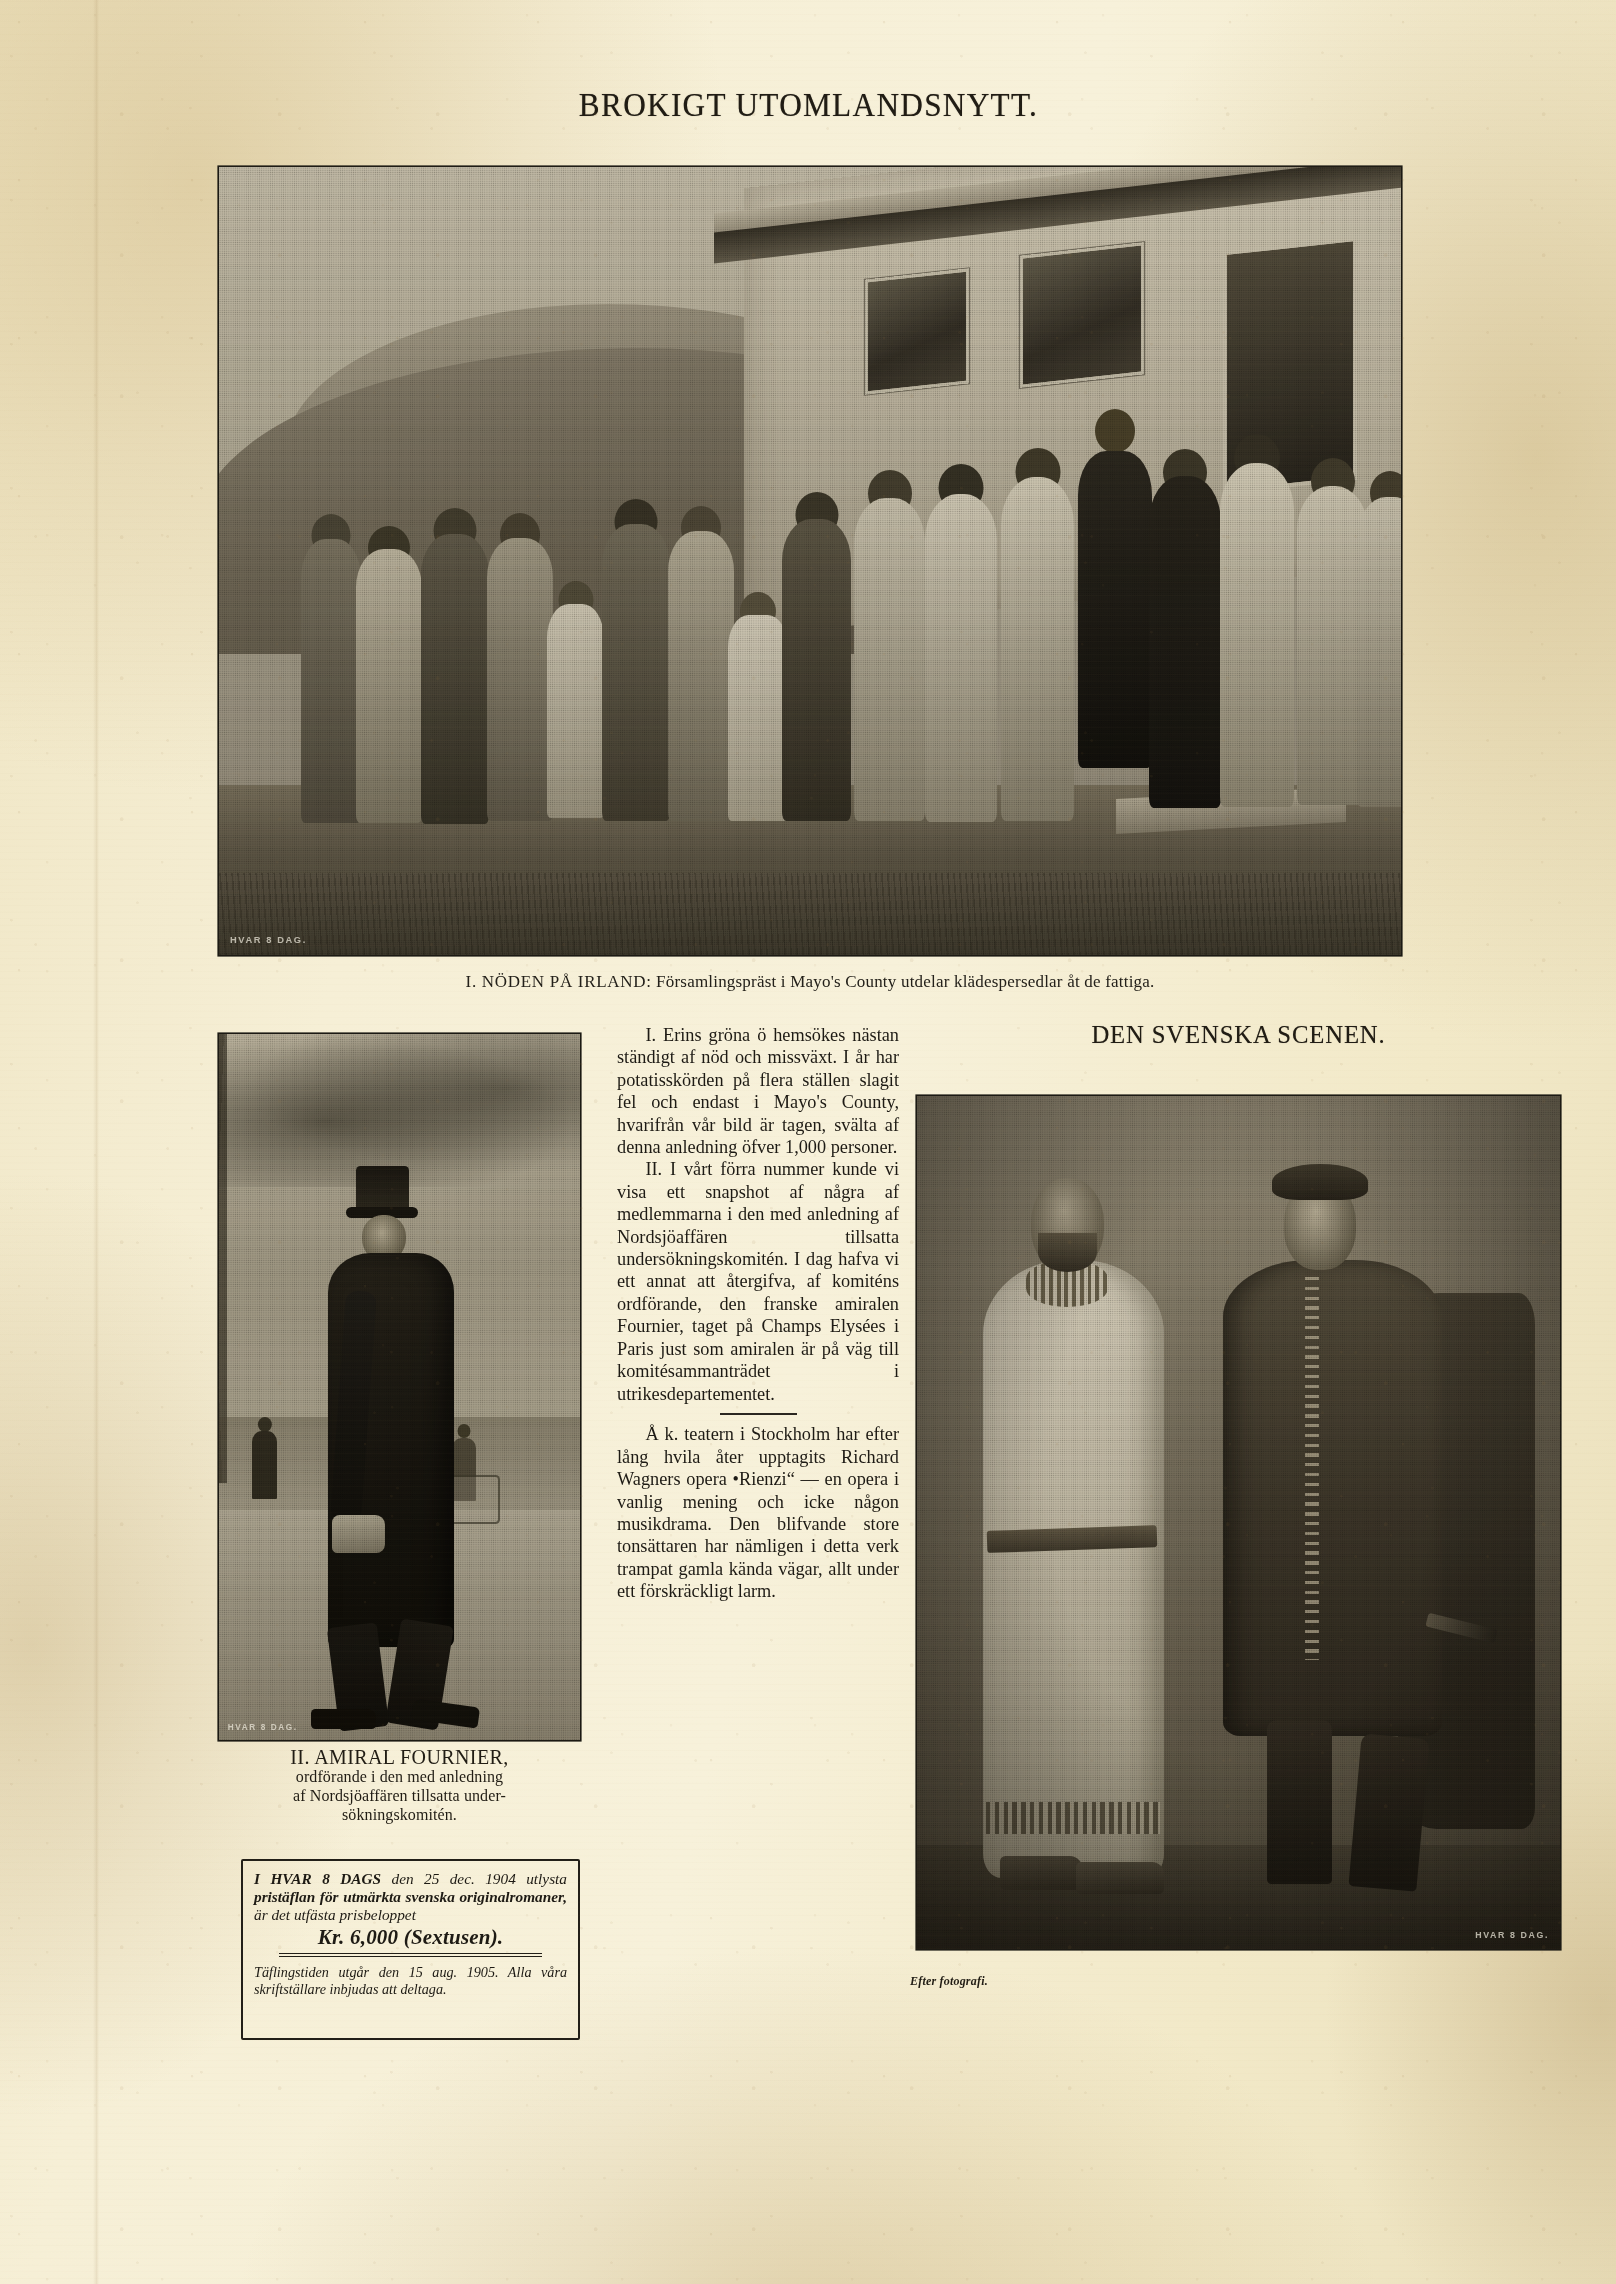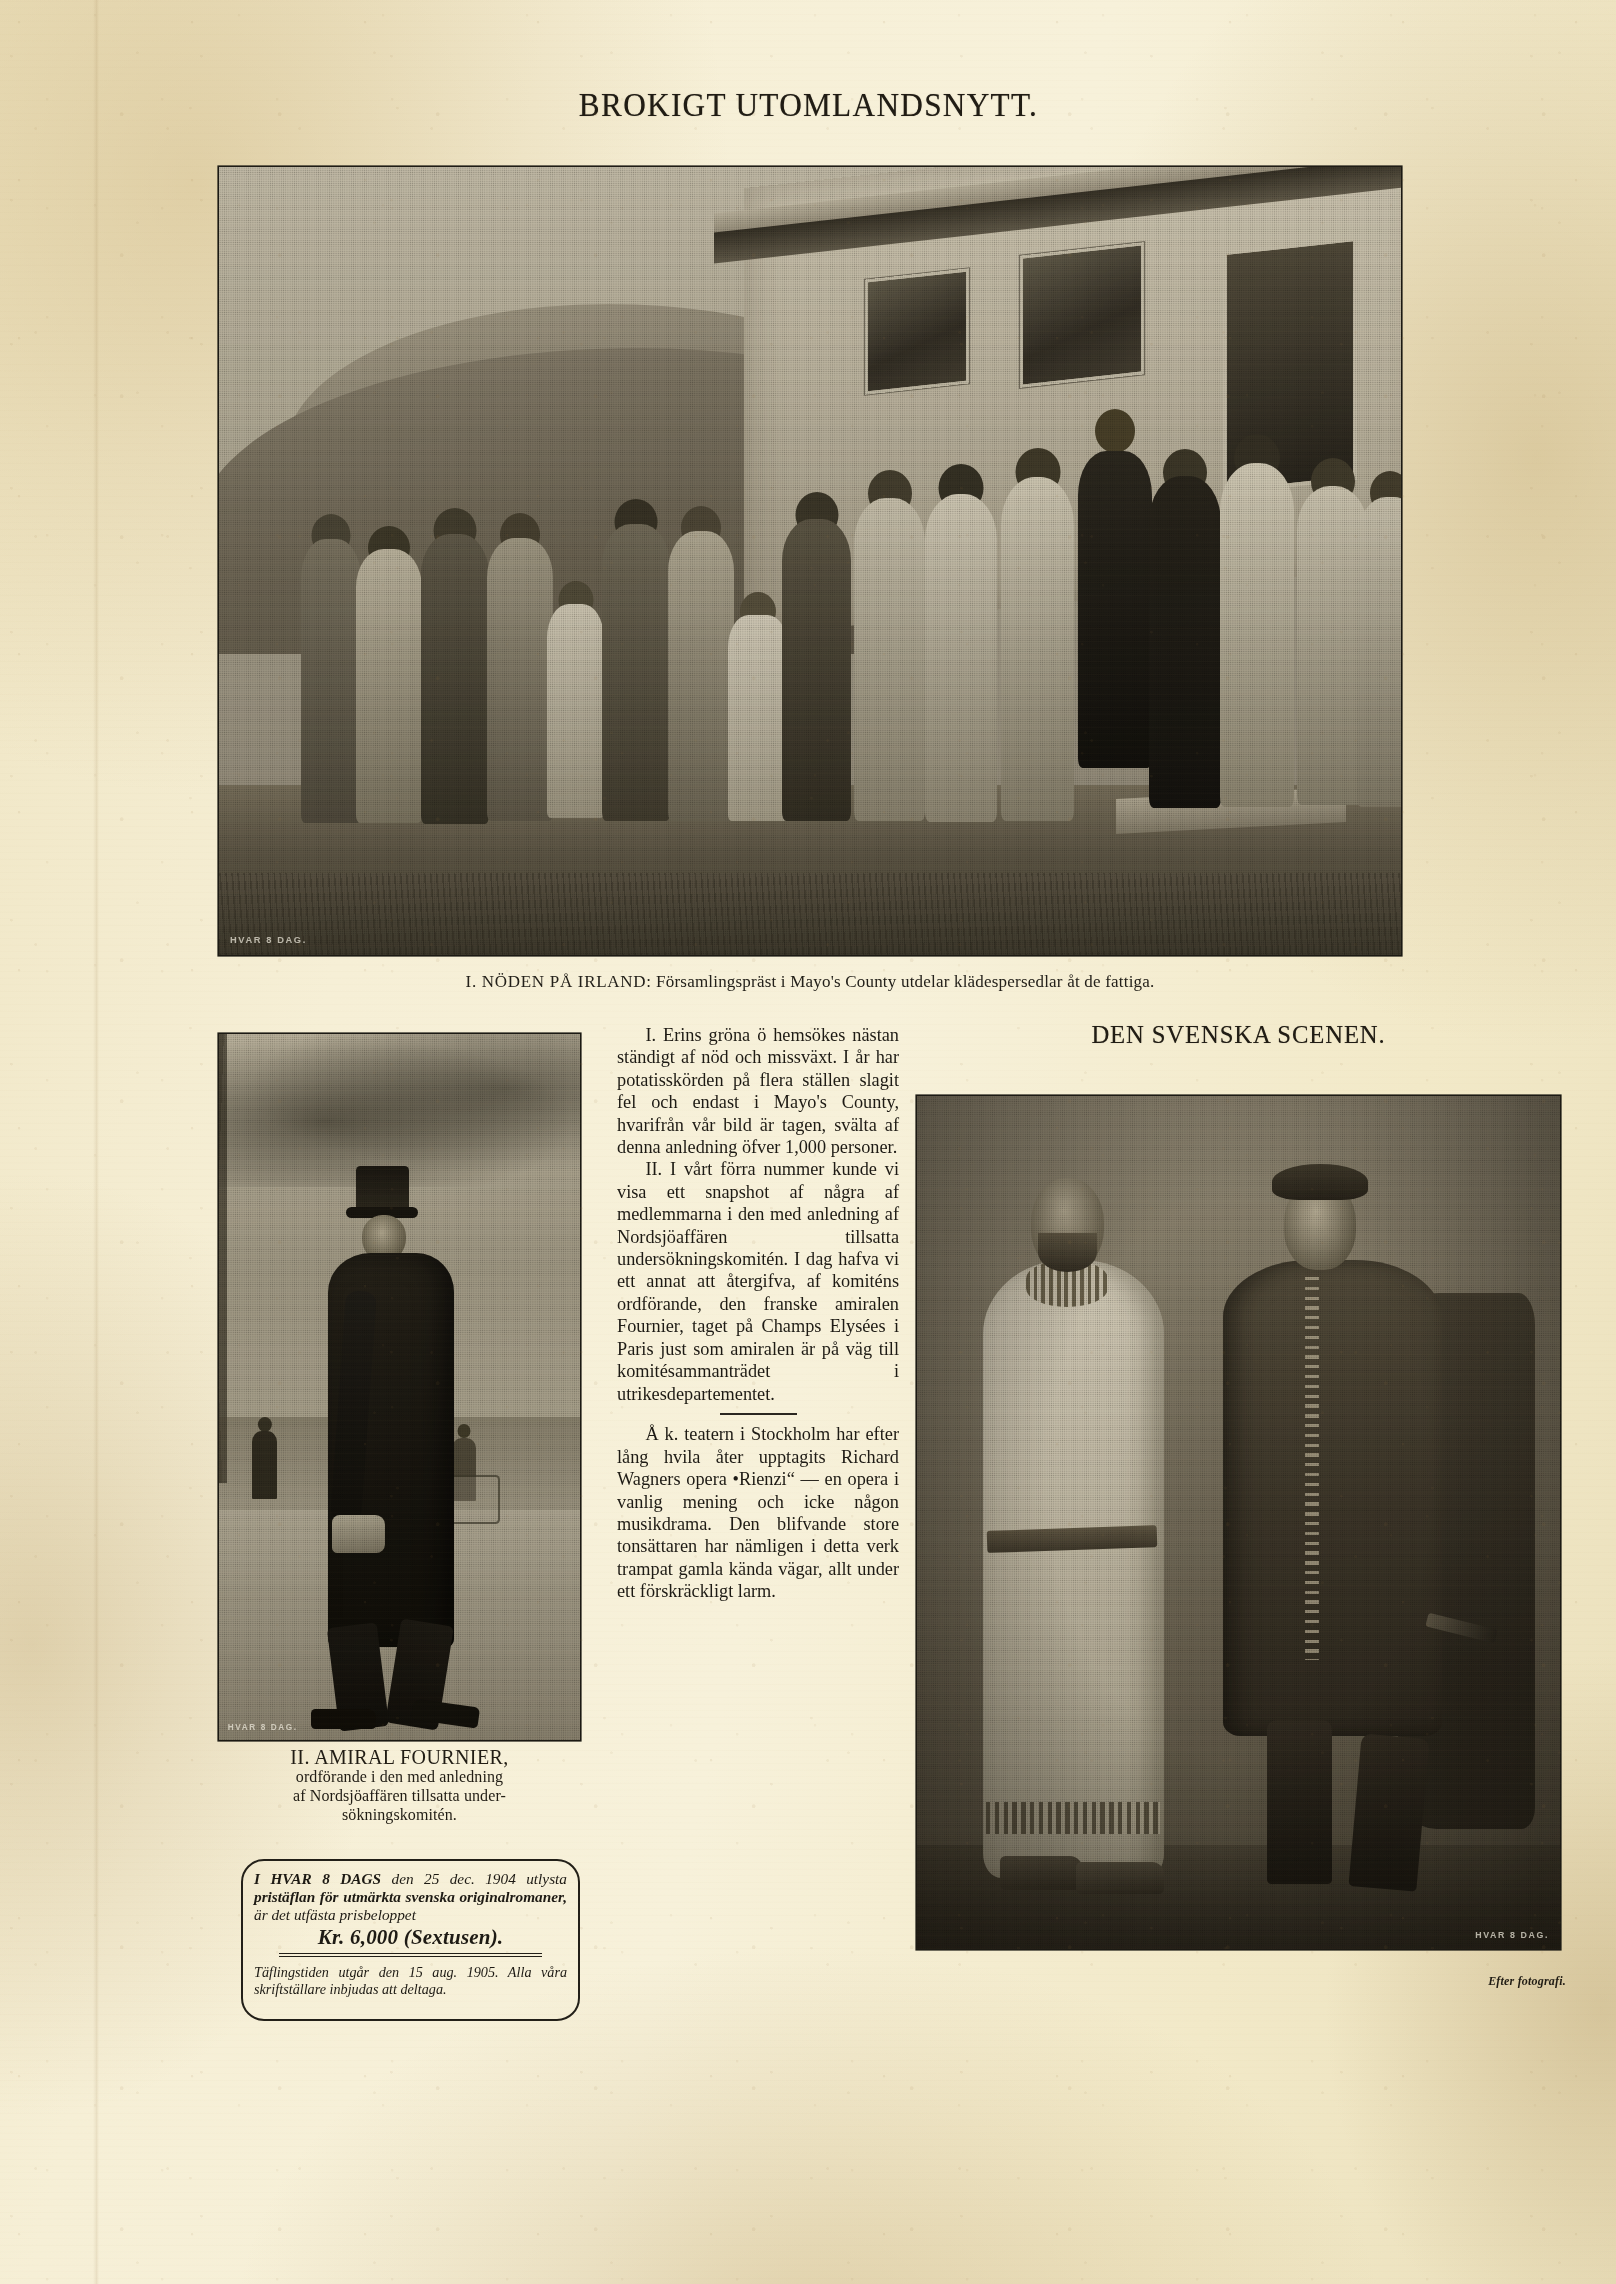--- a/index.html
+++ b/index.html
@@ -347,23 +347,23 @@
     color: #201c14;
     font-size: 16px;
     line-height: 19px;
     letter-spacing: 0.1px;
   }
   #cap-fournier .t1 { font-size: 20px; letter-spacing: 0.4px; }
 
   
   #ad-box {
     position: absolute;
-    left: 241px; top: 1859px; width: 339px; height: 162px;
+    left: 241px; top: 1859px; width: 339px; height: 181px;
     border: 2.2px solid #221f18;
-    border-radius: 23px;
+    border-radius: 2px;
     box-sizing: border-box;
     padding: 8.8px 11px 5.5px 11px;
     color: #1d1a14;
     font-style: italic;
     text-align: center;
   }
   #ad-box .l1 { font-size: 15.3px; line-height: 18px; text-align: justify; }
   #ad-box .l1 b { font-weight: 700; }
   #ad-box .amount {
     font-size: 21px; font-weight: 700; letter-spacing: 0.2px;
@@ -380,21 +380,21 @@
 
   
   #cap-rienzi {
     position: absolute;
     left: 910px; width: 656px; top: 1974px;
     color: #201c14;
   }
   #cap-rienzi .efter {
     font-size: 12px; font-style: italic; font-weight: 700;
     letter-spacing: 0.2px;
-    text-align: right;
+    text-align: left;
     margin-bottom: 11px;
   }
   #cap-rienzi .body {
     font-size: 17px; line-height: 21px; text-align: justify;
     letter-spacing: 0.1px;
   }
   #cap-rienzi .body .last { display: block; text-align: center; }
 
   
   #folio {

